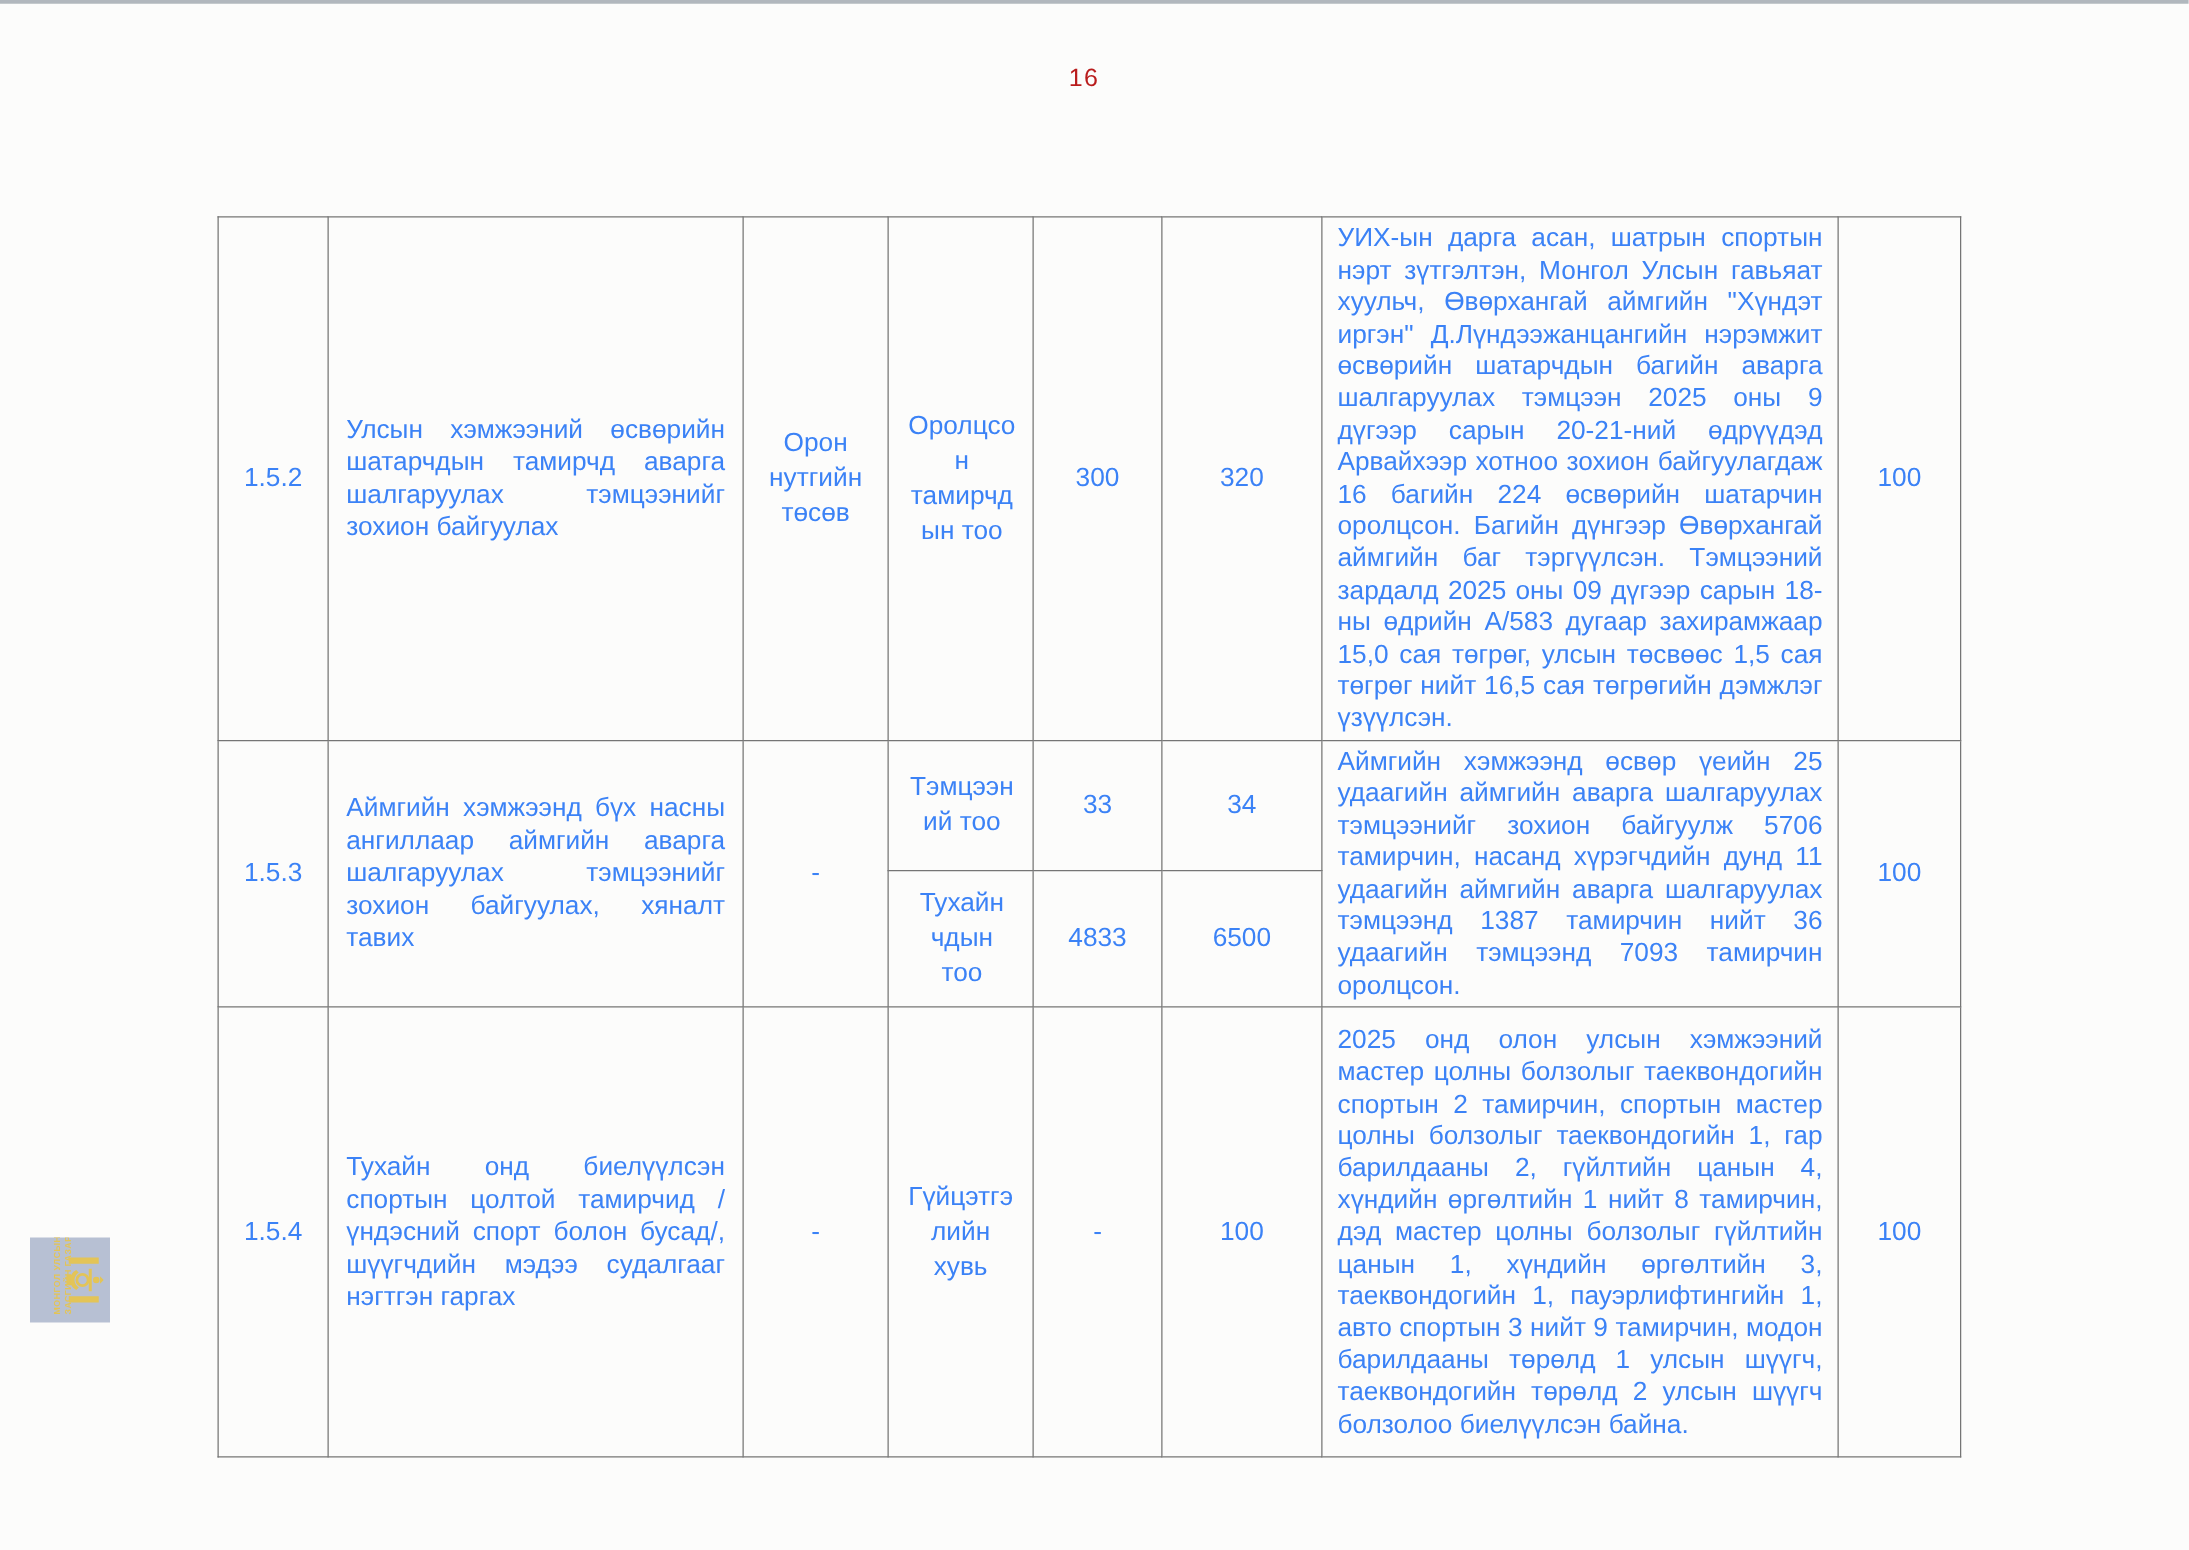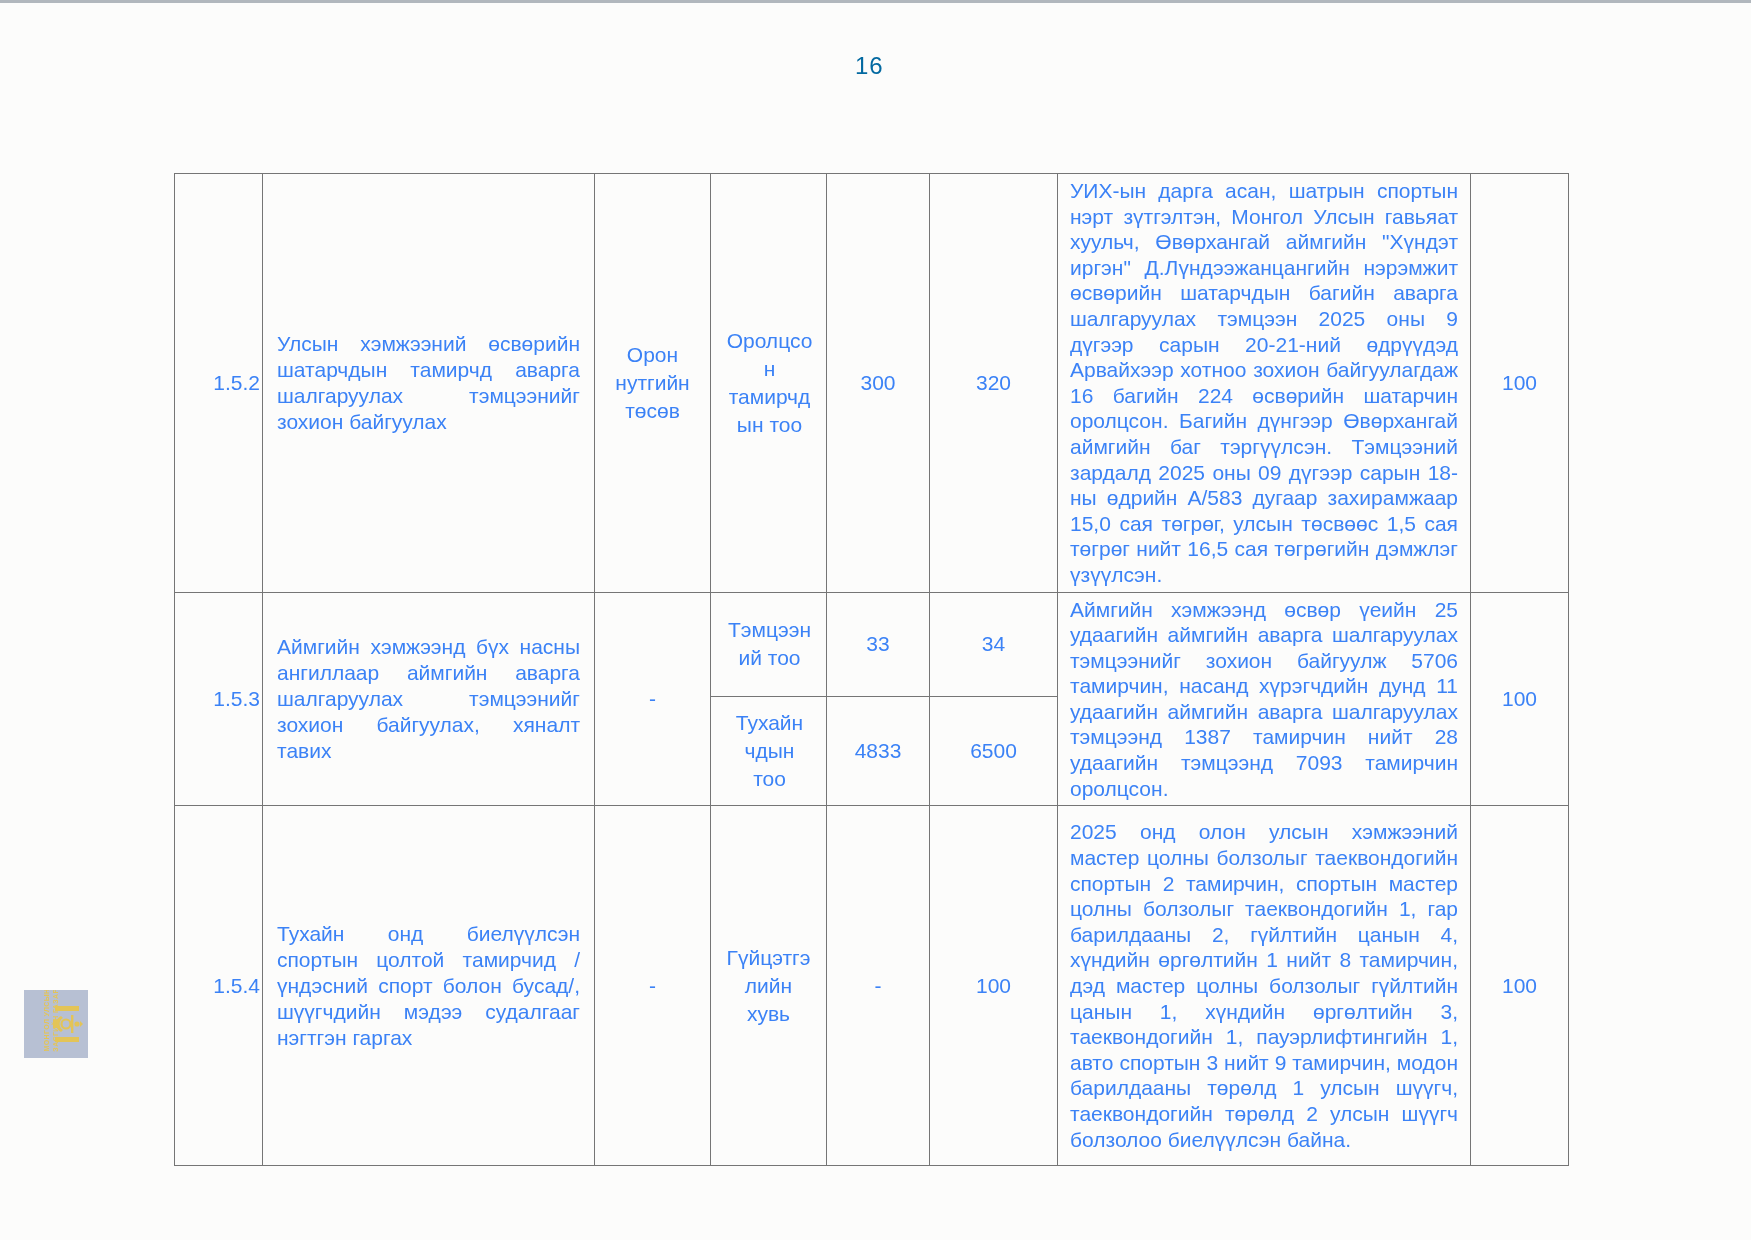--- a/index.html
+++ b/index.html
@@ -8,33 +8,33 @@
     background:#fcfcfb;
     font-family:"Liberation Sans","DejaVu Sans",sans-serif;
     color:#474747;
   }
   .scan-top-edge{
     position:absolute;left:0;top:0;width:1751px;height:3px;
     background:#98a0a8;opacity:.75;
   }
   .page-number{
     position:absolute;left:855px;top:52px;width:60px;
-    font-size:24px;color:#0369a1;letter-spacing:1px;
+    font-size:20px;color:#b91c1c;letter-spacing:1px;
   }
   .doc-table{
     position:absolute;left:174px;top:173px;
     border-collapse:collapse;table-layout:fixed;width:1394px;
   }
   .doc-table td{
     border:1px solid #757575;
     vertical-align:middle;
     font-size:21px;line-height:26px;color:#3b82f6;
     padding:4px 8px;overflow:hidden;
   }
-  td.c-id{text-align:right;padding:4px 2px;margin-left:20px;}
+  td.c-id{text-align:center;padding:4px 2px;margin-left:20px;}
   td.c-task{text-align:justify;padding:6px 14px;line-height:26px;}
   td.c-budget{text-align:center;white-space:pre-line;line-height:28px;}
   td.c-ind{text-align:center;white-space:pre-line;line-height:28px;padding-left:10px;}
   td.c-ind-center{text-align:center;white-space:pre-line;line-height:28px;}
   td.c-num{text-align:center;}
   td.c-result{text-align:justify;padding:4px 12px;line-height:25.6px;font-size:21px;}
   td.c-score{text-align:center;}
   
   .stamp{
     position:absolute;left:24px;top:990px;width:64px;height:68px;
@@ -85,21 +85,21 @@
     </tr>
 
     <tr style="height:101px">
       <td class="c-id" rowspan="2">1.5.3</td>
       <td class="c-task" rowspan="2">Аймгийн хэмжээнд бүх насны ангиллаар аймгийн аварга шалгаруулах тэмцээнийг зохион байгуулах, хяналт тавих</td>
       <td class="c-budget" rowspan="2">-</td>
       <td class="c-ind">Тэмцээн
 ий тоо</td>
       <td class="c-num">33</td>
       <td class="c-num">34</td>
-      <td class="c-result" rowspan="2">Аймгийн хэмжээнд өсвөр үеийн 25 удаагийн аймгийн аварга шалгаруулах тэмцээнийг зохион байгуулж 5706 тамирчин, насанд хүрэгчдийн дунд 11 удаагийн аймгийн аварга шалгаруулах тэмцээнд 1387 тамирчин нийт 28 удаагийн тэмцээнд 7093 тамирчин оролцсон.</td>
+      <td class="c-result" rowspan="2">Аймгийн хэмжээнд өсвөр үеийн 25 удаагийн аймгийн аварга шалгаруулах тэмцээнийг зохион байгуулж 5706 тамирчин, насанд хүрэгчдийн дунд 11 удаагийн аймгийн аварга шалгаруулах тэмцээнд 1387 тамирчин нийт 36 удаагийн тэмцээнд 7093 тамирчин оролцсон.</td>
       <td class="c-score" rowspan="2">100</td>
     </tr>
 
     <tr style="height:106px">
       <td class="c-ind">Тухайн
 чдын
 тоо</td>
       <td class="c-num">4833</td>
       <td class="c-num">6500</td>
     </tr>

